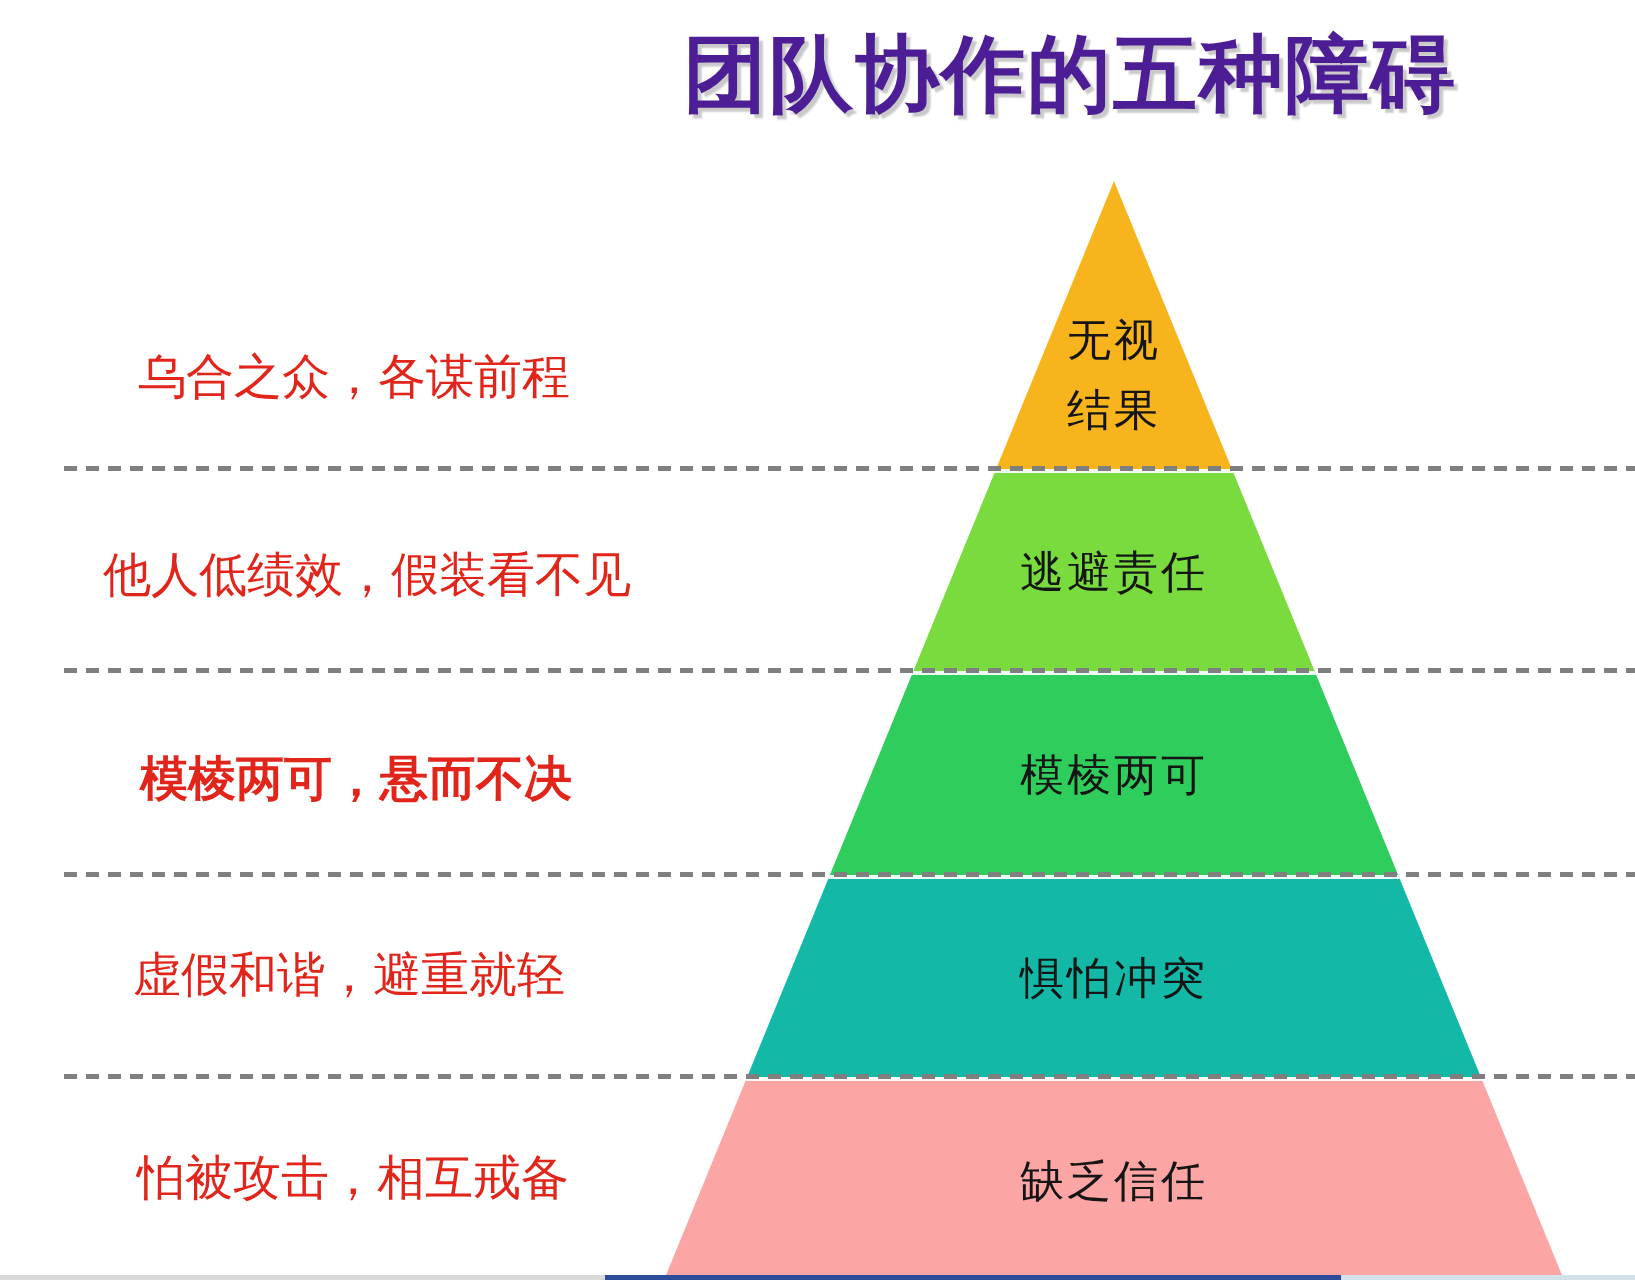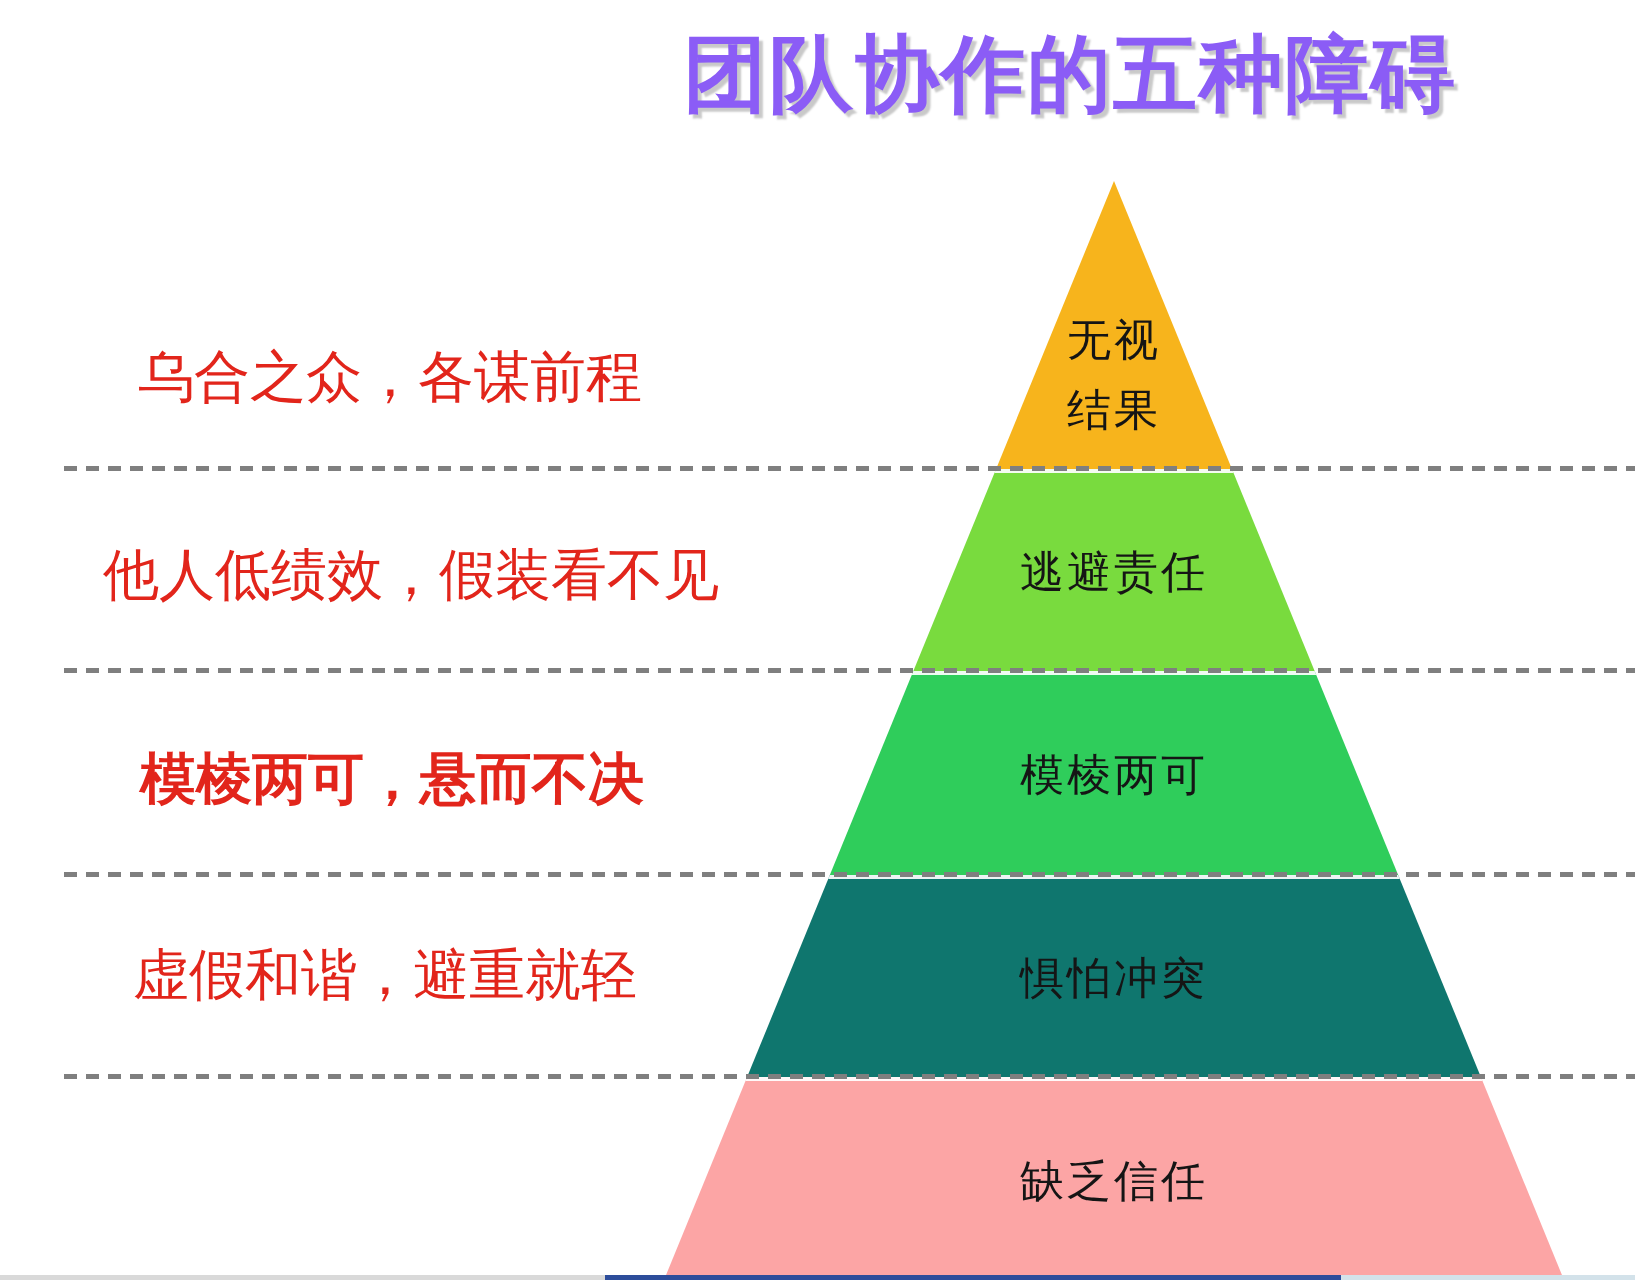--- a/index.html
+++ b/index.html
@@ -15,21 +15,21 @@
   .title {
     position: absolute;
     left: 620px;
     top: 18px;
     width: 900px;
     margin: 0;
     text-align: center;
     font-size: 84px;
     font-weight: 900;
     letter-spacing: 2px;
-    color: #8b5cf6;
+    color: #4c1d95;
     text-shadow: 4px 4px 2px #c9c9c9;
     white-space: nowrap;
   }
 
   .pyramid {
     position: absolute;
     left: 664px;
     top: 181px;
     width: 900px;
     height: 1099px;
@@ -67,21 +67,21 @@
     background: repeating-linear-gradient(to right, var(--dash, #7f7f7f) 0 13px, transparent 13px 22px);
     z-index: 3;
   }
   .sep-1 { top: 466px; }
   .sep-2 { top: 668px; }
   .sep-3 { top: 872px; }
   .sep-4 { top: 1074px; }
 
   .annotation {
     position: absolute;
-    font-size: 56px;
+    font-size: 48px;
     line-height: 48px;
     color: var(--red, #e2251b);
     white-space: nowrap;
     z-index: 2;
   }
   .ann-0 { left: 138px; top: 353px; }
   .ann-1 { left: 103px; top: 551px; }
   .ann-2 { left: 140px; top: 755px; font-weight: bold; }
   .ann-3 { left: 133px; top: 951px; }
   .ann-4 { left: 137px; top: 1154px; }
@@ -109,33 +109,34 @@
         <div>无视</div>
         <div>结果</div>
       </div>
     </div>
     <div class="layer layer-1" style="background: rgb(121, 219, 62);">
       <div class="layer-label">逃避责任</div>
     </div>
     <div class="layer layer-2" style="background: rgb(47, 205, 91);">
       <div class="layer-label">模棱两可</div>
     </div>
-    <div class="layer layer-3" style="background: #0f766e;">
+    <div class="layer layer-3" style="background: #14b8a6;">
       <div class="layer-label">惧怕冲突</div>
     </div>
     <div class="layer layer-4" style="background: #fca5a5;">
       <div class="layer-label">缺乏信任</div>
     </div>
   </div>
 
   <div class="separator sep-1"></div>
   <div class="separator sep-2"></div>
   <div class="separator sep-3"></div>
   <div class="separator sep-4"></div>
 
   <div class="annotation ann-0">乌合之众，各谋前程</div>
   <div class="annotation ann-1">他人低绩效，假装看不见</div>
   <div class="annotation ann-2">模棱两可，悬而不决</div>
   <div class="annotation ann-3">虚假和谐，避重就轻</div>
+  <div class="annotation ann-4">怕被攻击，相互戒备</div>
 
   <div class="bottom-strip"></div>
 
 </div>
 
 </body></html>

